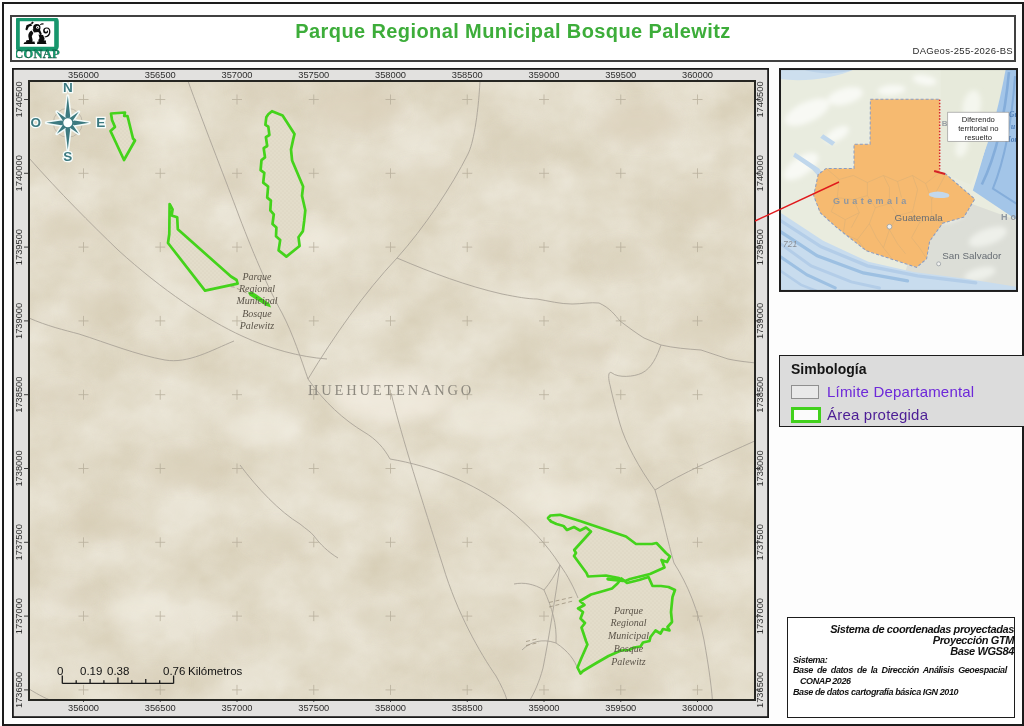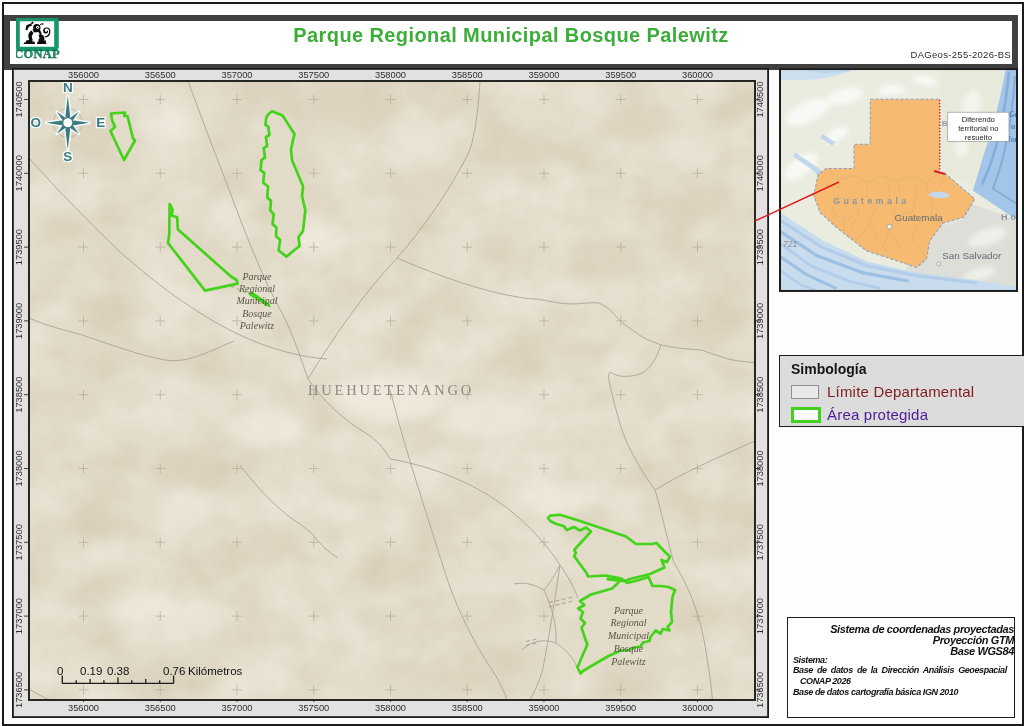--- a/index.html
+++ b/index.html
@@ -1,27 +1,27 @@
 <!DOCTYPE html>
 <html><head>
 <meta charset="utf-8">
 <style>
   html,body{margin:0;padding:0;}
   body{width:1024px;height:726px;position:relative;background:#fdfdfd;font-family:"Liberation Sans",sans-serif;overflow:hidden;}
   .pageborder{position:absolute;left:2px;top:2px;width:1018px;height:720px;border:2px solid #1b1b1b;}
-  .header{position:absolute;left:4px;top:15px;width:1002px;height:43px;border:6px solid #404040;background:#fff;}
+  .header{position:absolute;left:10px;top:15px;width:1002px;height:43px;border:2px solid #404040;background:#fff;}
   .title{position:absolute;left:0;top:3px;width:100%;text-align:center;font-size:20px;font-weight:bold;color:#3dad3a;letter-spacing:0.4px;}
   .dageos{position:absolute;right:1px;top:28px;font-size:9.5px;color:#2a2a2a;letter-spacing:0.3px;}
   .mapframe{position:absolute;left:12px;top:68px;width:757px;height:650px;}
   .inset{position:absolute;left:779px;top:68px;width:239px;height:224px;}
   .legend{position:absolute;left:779px;top:355px;width:237px;height:70px;border:1.6px solid #1c1c1c;background:#dcdcdc;padding-left:41px;}
   .legtitle{position:absolute;left:11px;top:5px;font-size:14px;font-weight:600;color:#141414;}
   .sw1{position:absolute;left:11px;top:29px;width:26px;height:12px;background:#e9e9e9;border:1px solid #8f8f8f;}
   .sw2{position:absolute;left:11px;top:51px;width:24px;height:10px;background:#fbfbfb;border:3px solid #41d11c;}
-  .lg1{position:absolute;left:47px;top:27px;font-size:15px;letter-spacing:0.2px;color:#7f1d1d;}
+  .lg1{position:absolute;left:47px;top:27px;font-size:15px;letter-spacing:0.2px;color:#6d28d9;}
   .lg2{position:absolute;left:47px;top:50px;font-size:15px;letter-spacing:0.2px;color:#4c1d95;}
   .infobox{position:absolute;left:787px;top:617px;width:226px;height:99px;border:1.6px solid #1c1c1c;background:#fff;font-style:italic;font-weight:bold;color:#111;}
   .infobox div{position:absolute;width:100%;}
   .ic{text-align:right;font-size:11px;letter-spacing:-0.4px;}
   .il{text-align:left;font-size:9px;letter-spacing:-0.4px;}
   .overlay{position:absolute;left:0;top:0;width:1024px;height:726px;pointer-events:none;}
 </style>
 </head>
 <body>
 <div class="pageborder"></div>

